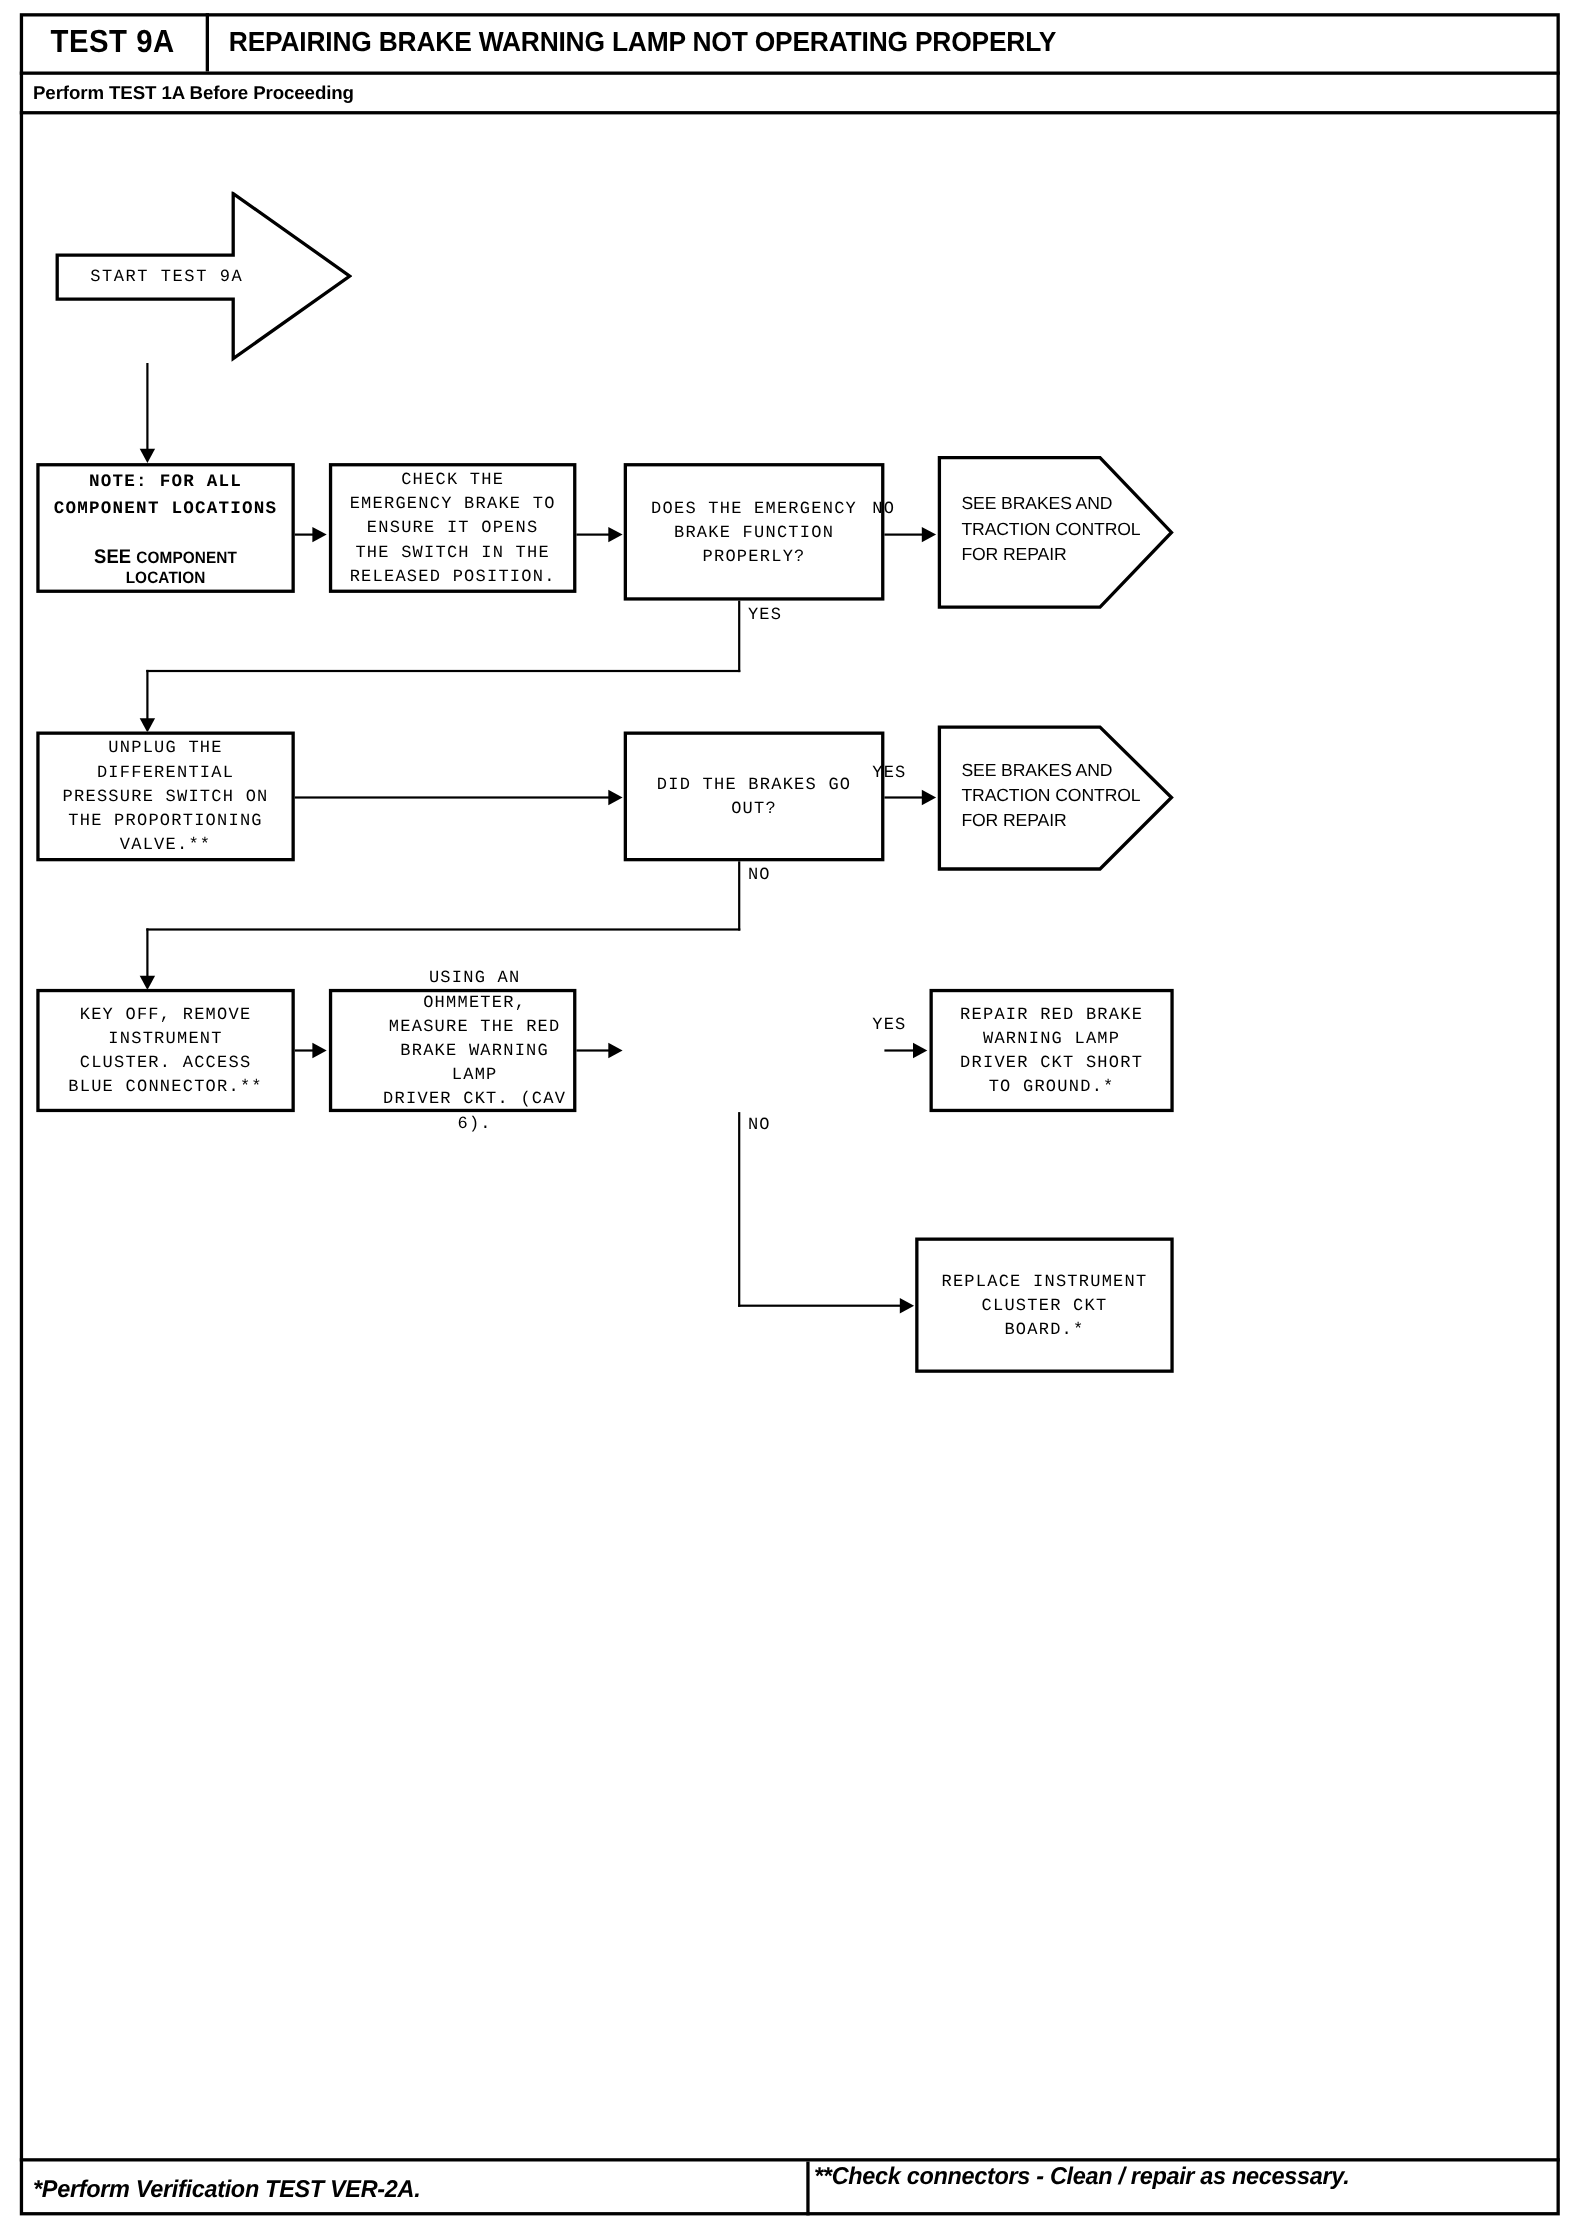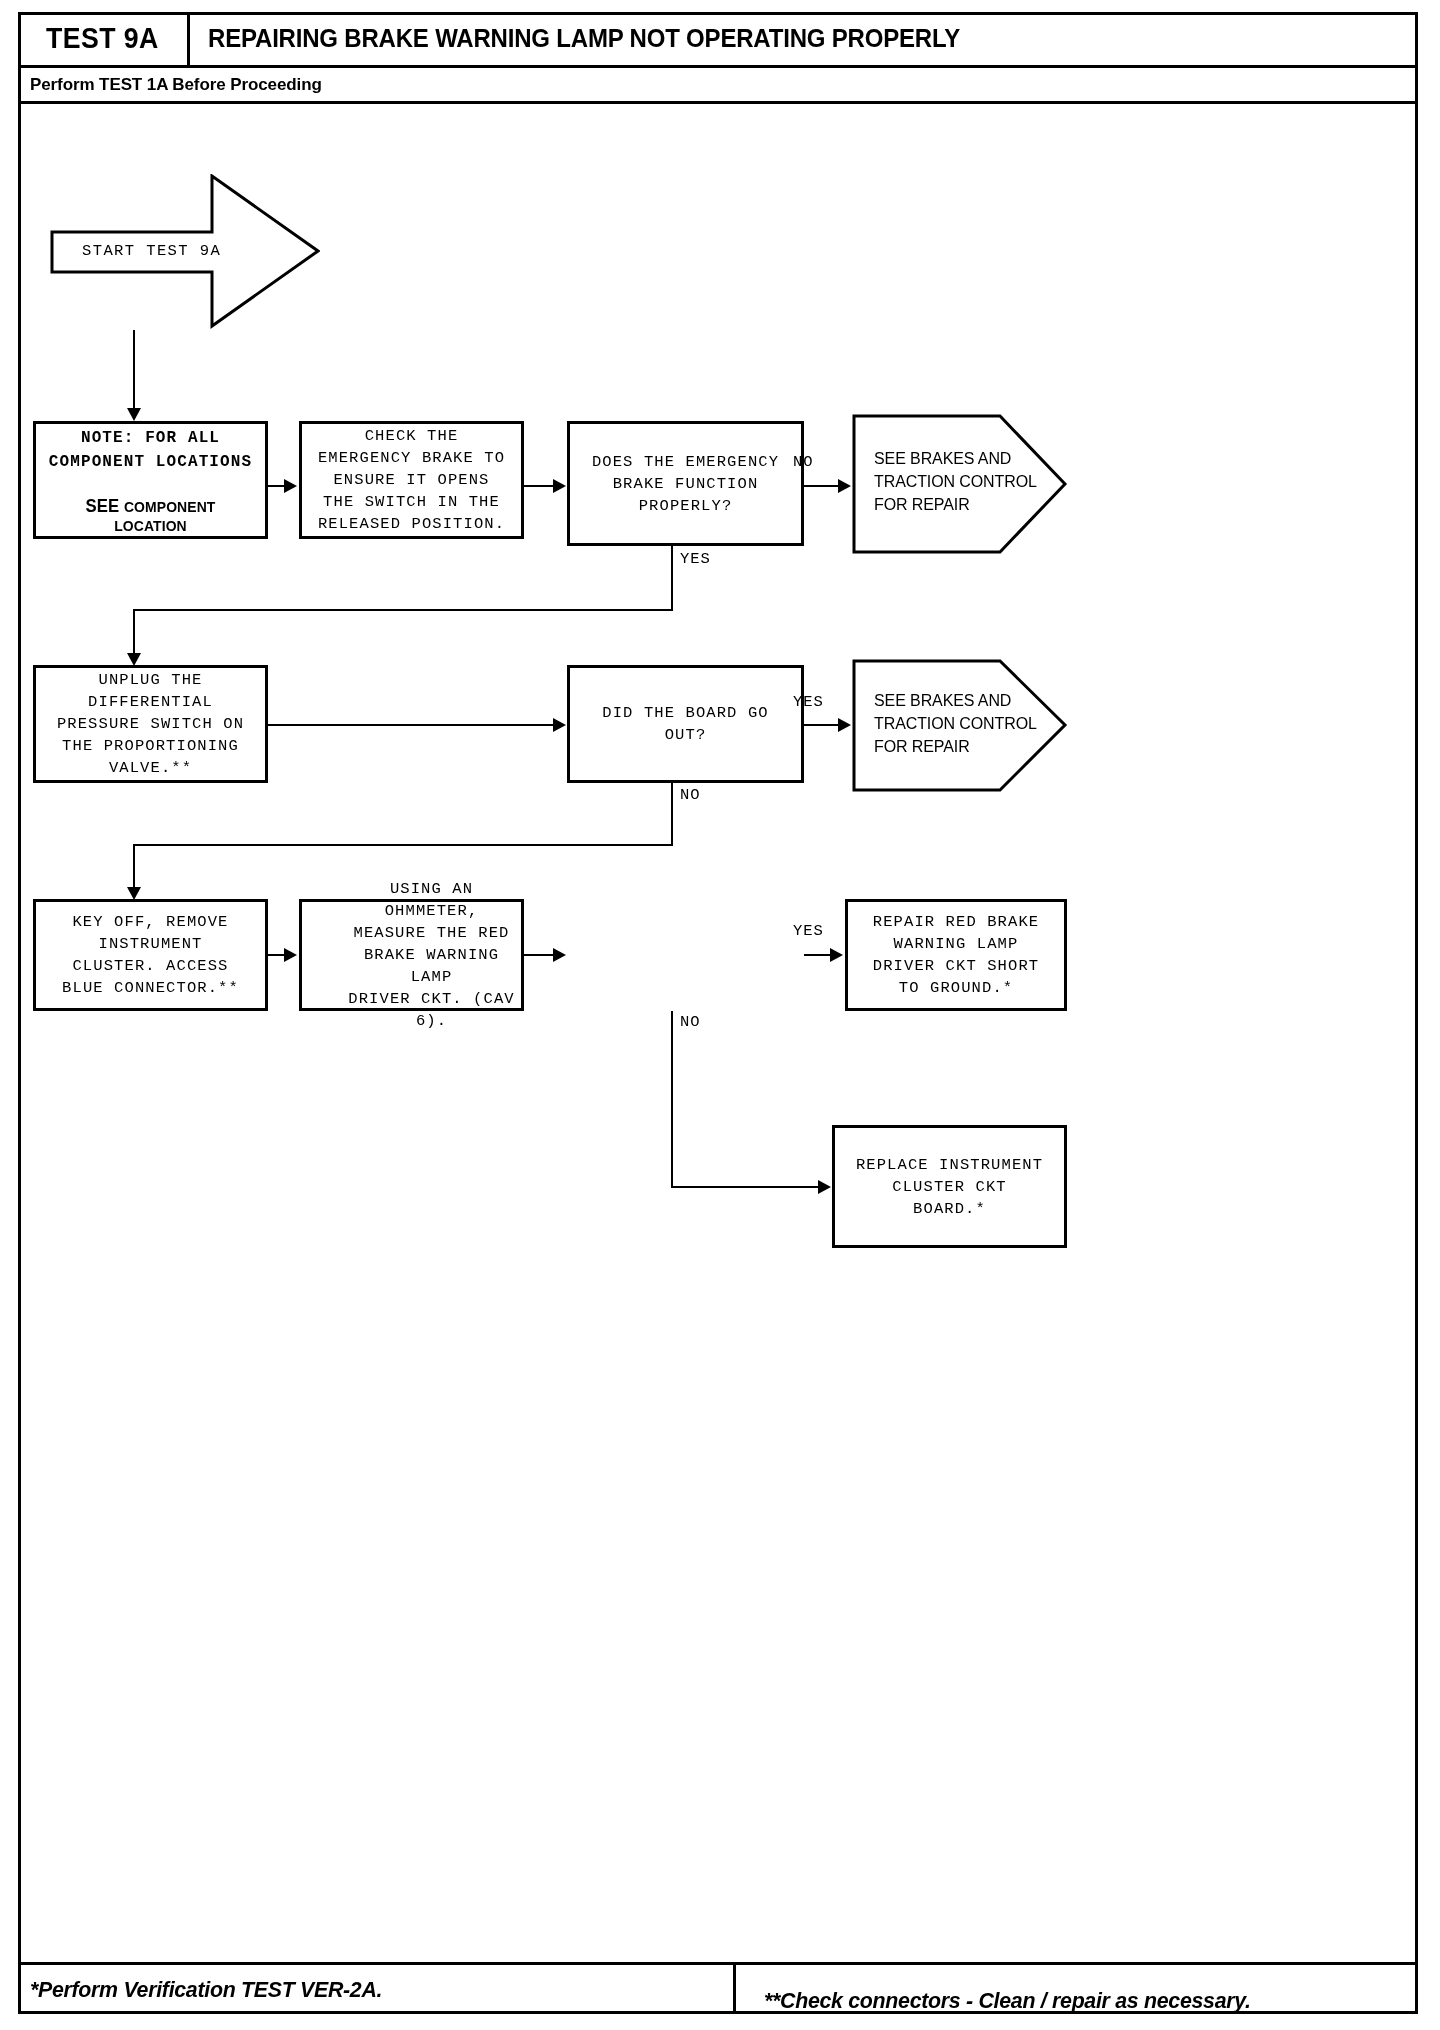--- a/index.html
+++ b/index.html
@@ -108,22 +108,22 @@
     width: 718px;
     box-sizing: border-box;
     border-right: 3px solid #000;
     display: flex;
     align-items: center;
     padding-left: 12px;
   }
   .footer-cell-right {
     flex: 1;
     display: flex;
-    align-items: flex-end;
-    padding-left: 28px;
+    align-items: flex-start;
+    padding-left: 4px;
   }
   .footer-text {
     font-family: "Liberation Sans", sans-serif;
     font-weight: bold;
     font-style: italic;
     font-size: 22px;
     color: #000;
     letter-spacing: -0.3px;
     transform: scaleX(0.97);
     transform-origin: left center;
@@ -331,21 +331,21 @@
 DIFFERENTIAL
 PRESSURE SWITCH ON
 THE PROPORTIONING
 VALVE.**</span>
   </div>
 
   <div class="conn conn-h" style="left:268px; top:724px; width:288px;"></div>
   <div class="arrowhead right" style="left:553px; top:718px;"></div>
 
   <div class="flow-box" style="left:567px; top:665px; width:237px; height:118px;">
-    <span class="mono-text">DID THE BOARD GO
+    <span class="mono-text">DID THE BRAKES GO
 OUT?</span>
   </div>
 
   <span class="branch-label" style="left:793px; top:693px;">YES</span>
   <div class="conn conn-h" style="left:804px; top:724px; width:42px;"></div>
   <div class="arrowhead right" style="left:838px; top:718px;"></div>
 
   <div class="arrow-callout" style="left:852px; top:659px; width:215px; height:133px;">
     <svg width="215" height="133" viewBox="0 0 215 133">
       <path d="M 2,2 L 148,2 L 213,66 L 148,131 L 2,131 Z" fill="#ffffff" stroke="#000000" stroke-width="3"></path>

